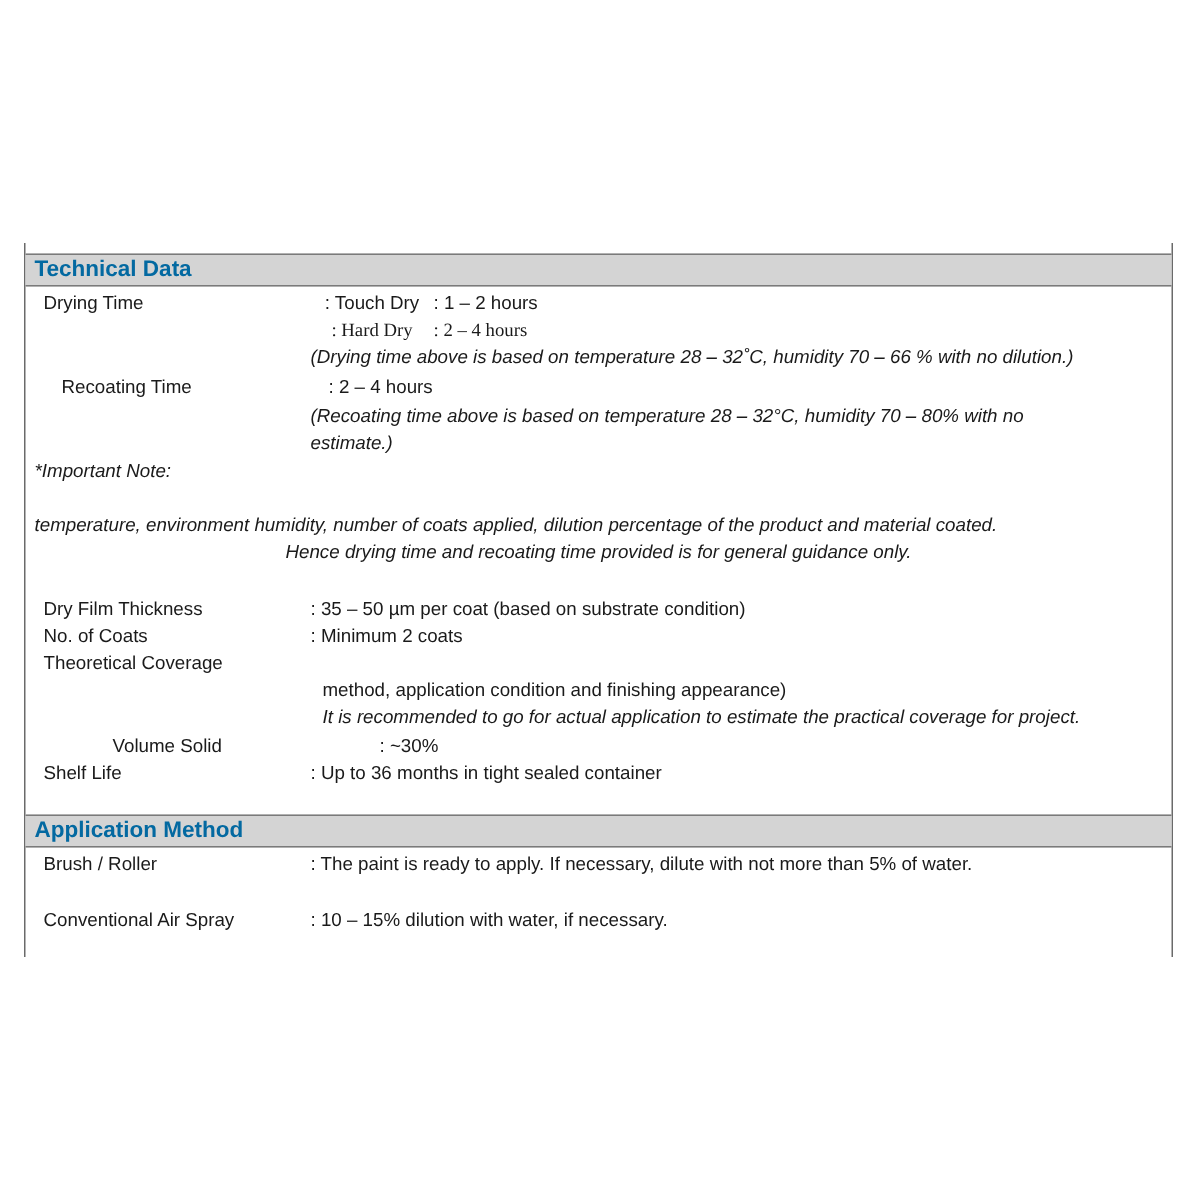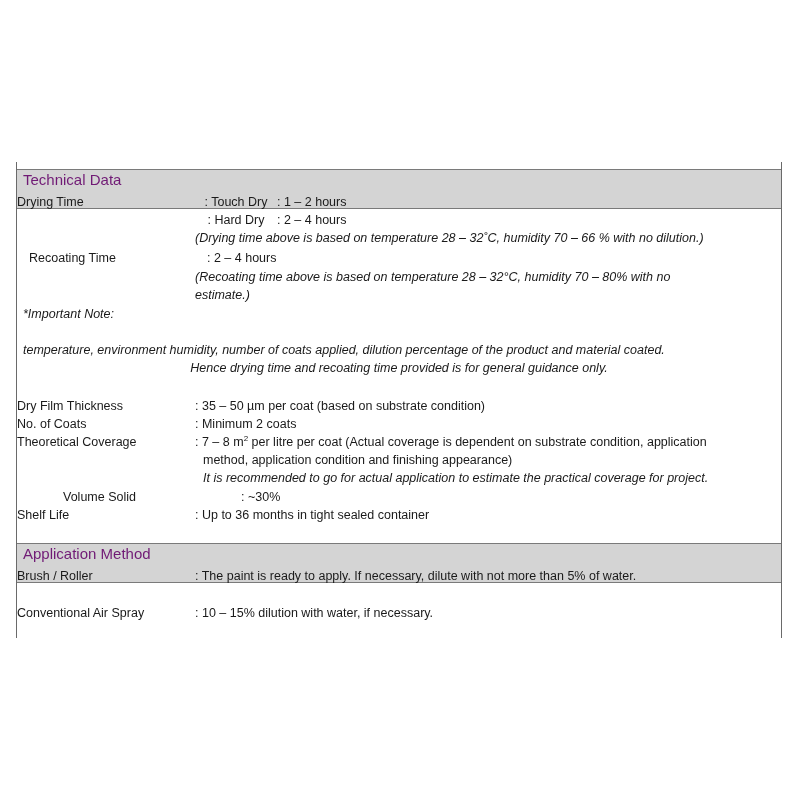--- a/index.html
+++ b/index.html
@@ -23,34 +23,34 @@
       width: 766px;
       height: 476px;
       border-left: 1.5px solid #6a6a6a;
       border-right: 1.5px solid #6a6a6a;
       box-sizing: border-box;
     }
     .section-header {
       position: absolute;
       left: 0;
       right: 0;
-      height: 40px;
+      height: 22px;
       background: #d4d4d4;
       border-top: 1.5px solid #7a7a7a;
       border-bottom: 1.5px solid #7a7a7a;
       box-sizing: border-box;
       padding-left: 6px;
-      font-weight: normal;
+      font-weight: bold;
       font-size: 15px;
       line-height: 20px;
-      color: #701a75;
+      color: #0369a1;
     }
     .row {
       position: absolute;
-      left: 0;
+      left: 12px;
       right: 6px;
       height: 18px;
       line-height: 18px;
       white-space: nowrap;
     }
     .label {
       position: absolute;
       left: 0;
       top: 0;
     }
@@ -82,21 +82,21 @@
 <div class="doc">
 
   <div class="section-header" style="top:7px;">Technical Data</div>
 
   <div class="row" style="top:31px;">
     <span class="label">Drying Time</span>
     <span class="value">
       <span class="sub-label">: Touch Dry</span><span>: 1 – 2 hours</span>
     </span>
   </div>
-  <div class="row" style="top:49px;">
+  <div class="row" style="top:49px;font-family:Liberation Serif, serif;">
     <span class="value">
       <span class="sub-label">: Hard Dry</span><span>: 2 – 4 hours</span>
     </span>
   </div>
   <div class="row" style="top:67px;">
     <span class="value italic">(Drying time above is based on temperature 28 – 32˚C, humidity 70 – 66 % with no dilution.)</span>
   </div>
 
   <div class="row" style="top:87px;margin-left:12px;">
     <span class="label">Recoating Time</span>
@@ -118,21 +118,20 @@
     <span class="value">: 35 – 50 µm per coat (based on substrate condition)</span>
   </div>
 
   <div class="row" style="top:253px;">
     <span class="label">No. of Coats</span>
     <span class="value">: Minimum 2 coats</span>
   </div>
 
   <div class="row" style="top:271px;">
     <span class="label">Theoretical Coverage</span>
-    <span class="value"><span>: 7 – 8 m</span><sup>2</sup><span> per litre per coat (Actual coverage is dependent on substrate condition, application</span></span>
   </div>
   <div class="row" style="top:289px;">
     <span class="value" style="left:186px;">method, application condition and finishing appearance)</span>
   </div>
   <div class="row" style="top:307px;">
     <span class="value italic" style="left:186px;">It is recommended to go for actual application to estimate the practical coverage for project.</span>
   </div>
 
   <div class="row" style="top:326px;margin-left:46px;">
     <span class="label">Volume Solid</span>

